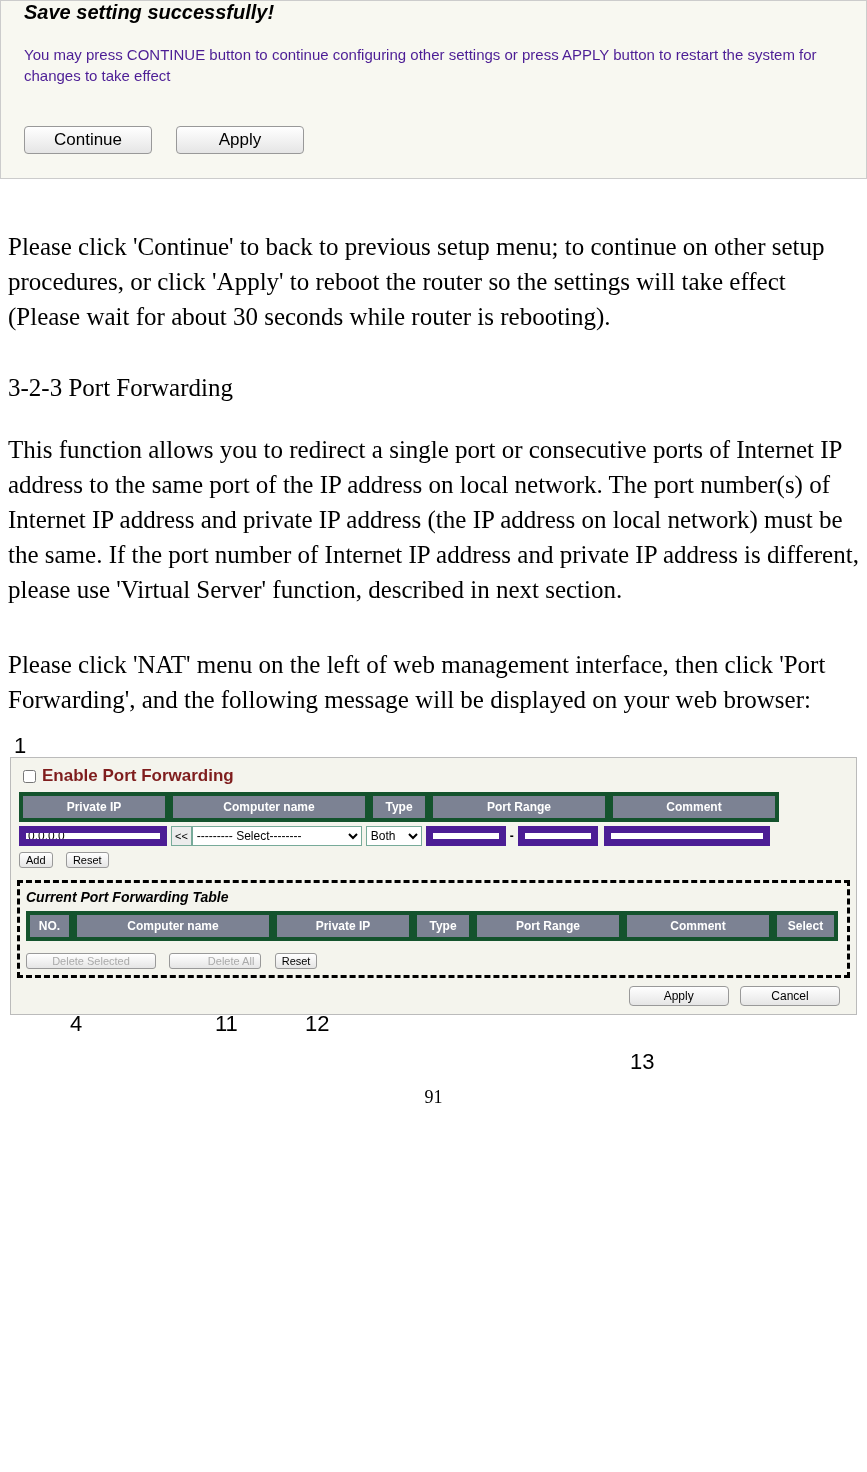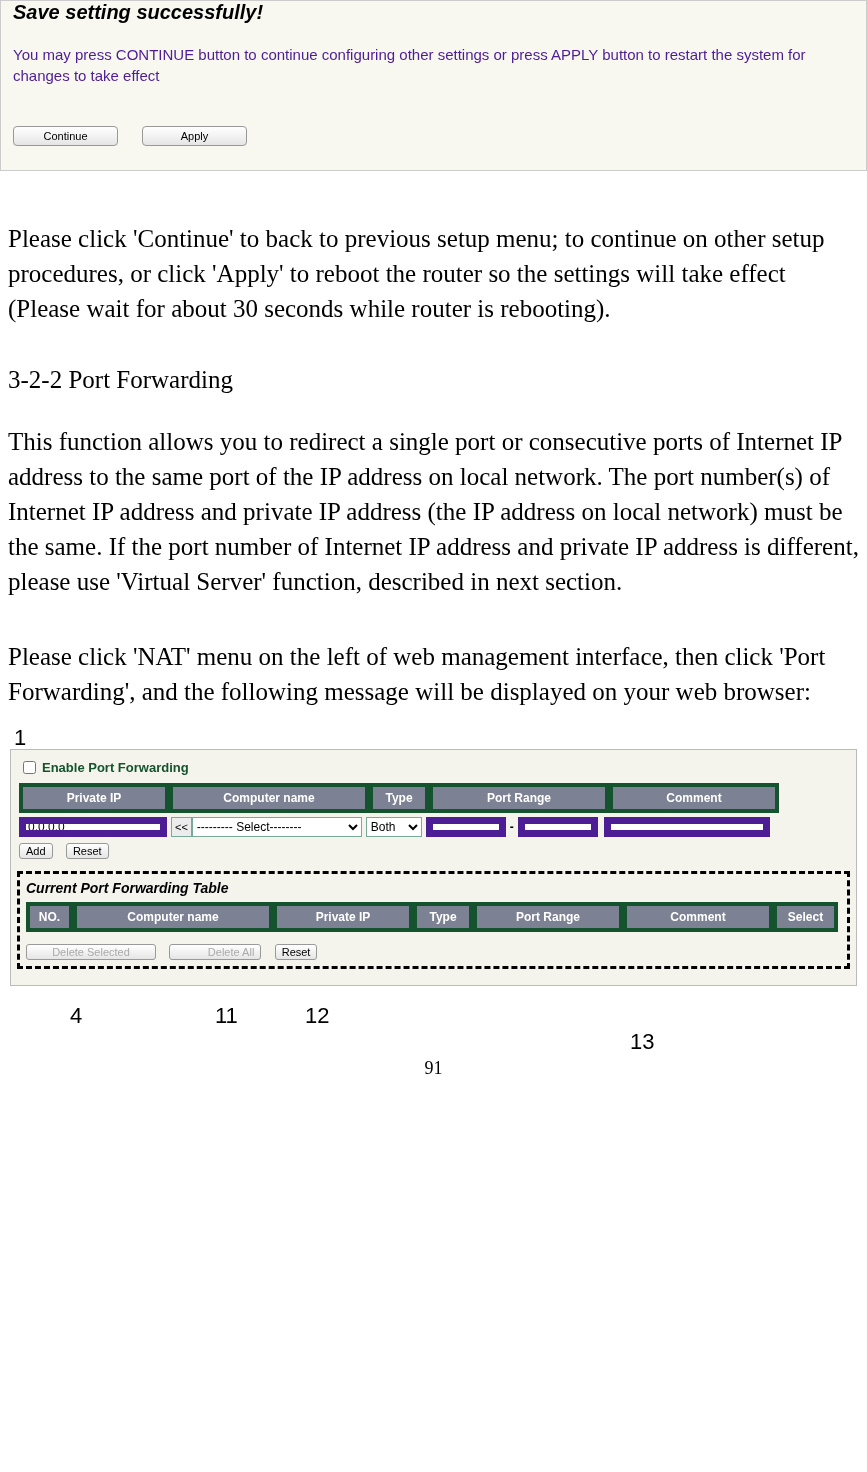--- a/index.html
+++ b/index.html
@@ -6,43 +6,43 @@
     body {
       font-family: "Times New Roman", serif;
       margin: 0;
       padding: 0;
       background: #fff;
       width: 867px;
     }
     .dialog-box {
       background: #f8f8f1;
       border: 1px solid #ccc;
-      padding: 0 12px 24px 12px;
+      padding: 0 12px 24px 23px;
       margin-bottom: 50px;
     }
     .dialog-title {
       font-family: Arial, sans-serif;
       font-weight: bold;
       font-style: italic;
       font-size: 20px;
       color: #000;
       margin: 0 0 20px 0;
     }
     .dialog-text {
       font-family: Arial, sans-serif;
       font-size: 15px;
       color: #4c1d95;
       margin-bottom: 40px;
       line-height: 1.4;
     }
     .btn {
       font-family: Arial, sans-serif;
-      font-size: 11px;
+      font-size: 17px;
       padding: 3px 0;
-      width: 105px;
+      width: 128px;
       text-align: center;
       border: 1px solid #999;
       border-radius: 4px;
       background: linear-gradient(#fff, #e5e5e5);
       cursor: pointer;
       display: inline-block;
       margin-right: 20px;
     }
     .doc-text {
       font-size: 25px;
@@ -69,23 +69,23 @@
     }
     .enable-row {
       display: flex;
       align-items: center;
       margin-bottom: 6px;
     }
     .enable-row input[type=checkbox] {
       margin-right: 6px;
     }
     .enable-label {
-      color: #14532d;
-      font-weight: bold;
-      font-size: 13px;
+      color: #7f1d1d;
+      font-weight: bold;
+      font-size: 17px;
     }
     .hdr-table {
       display: flex;
       margin-bottom: 4px;
     }
     .hdr-cell {
       background: #7c8293;
       color: #fff;
       font-weight: bold;
       font-size: 12px;
@@ -178,41 +178,41 @@
   <div class="dialog-title">Save setting successfully!</div>
   <div class="dialog-text">You may press CONTINUE button to continue configuring other settings or press APPLY button to restart the system for changes to take effect</div>
   <div>
     <span class="btn">Continue</span>
     <span class="btn">Apply</span>
   </div>
 </div>
 
 <div class="doc-text">Please click 'Continue' to back to previous setup menu; to continue on other setup procedures, or click 'Apply' to reboot the router so the settings will take effect (Please wait for about 30 seconds while router is rebooting).</div>
 
-<div class="section-title">3-2-2 Port Forwarding</div>
+<div class="section-title">3-2-3 Port Forwarding</div>
 
 <div class="doc-text">This function allows you to redirect a single port or consecutive ports of Internet IP address to the same port of the IP address on local network. The port number(s) of Internet IP address and private IP address (the IP address on local network) must be the same. If the port number of Internet IP address and private IP address is different, please use 'Virtual Server' function, described in next section.</div>
 
 <div class="doc-text">Please click 'NAT' menu on the left of web management interface, then click 'Port Forwarding', and the following message will be displayed on your web browser:</div>
 
 <div class="ui-screenshot">
 
   <div class="callout" style="top:-24px; left:4px;">1</div>
   <div class="callout" style="top:46px; left:132px;">2</div>
   <div class="callout" style="top:46px; left:340px;">3</div>
   <div class="callout" style="top:46px; left:415px;">4</div>
   <div class="callout" style="top:46px; left:570px;">5</div>
   <div class="callout" style="top:46px; left:740px;">6</div>
   <div class="callout" style="top:102px; left:18px;">7</div>
   <div class="callout" style="top:102px; left:75px;">8</div>
 
   <div class="callout" style="top:254px; left:60px;">4</div>
   <div class="callout" style="top:254px; left:205px;">11</div>
   <div class="callout" style="top:254px; left:295px;">12</div>
-  <div class="callout" style="top:280px; left:620px;">13</div>
+  <div class="callout" style="top:292px; left:620px;">13</div>
 
   <div class="ui-panel">
     <div class="enable-row">
       <input type="checkbox" style="">
       <span class="enable-label">Enable Port Forwarding</span>
     </div>
 
     <div class="hdr-table">
       <div class="hdr-cell" style="width:150px;">Private IP</div>
       <div class="hdr-cell" style="width:200px;">Computer name</div>
@@ -256,16 +256,20 @@
         <div class="hdr-cell" style="width:150px;">Comment</div>
         <div class="hdr-cell" style="width:65px;">Select</div>
       </div>
       <div style="margin-top:12px;">
         <span class="small-btn disabled" style="width:130px; text-align:center;">Delete Selected</span>
         <span class="small-btn disabled" style="width:92px; text-align:right;">Delete All</span>
         <span class="small-btn">Reset</span>
       </div>
     </div>
 
+    <div class="bottom-btns">
+      <span class="btn">Apply</span>
+      <span class="btn">Cancel</span>
+    </div>
   </div>
 </div>
 
 <div class="page-num">91</div>
 
 </body></html>

